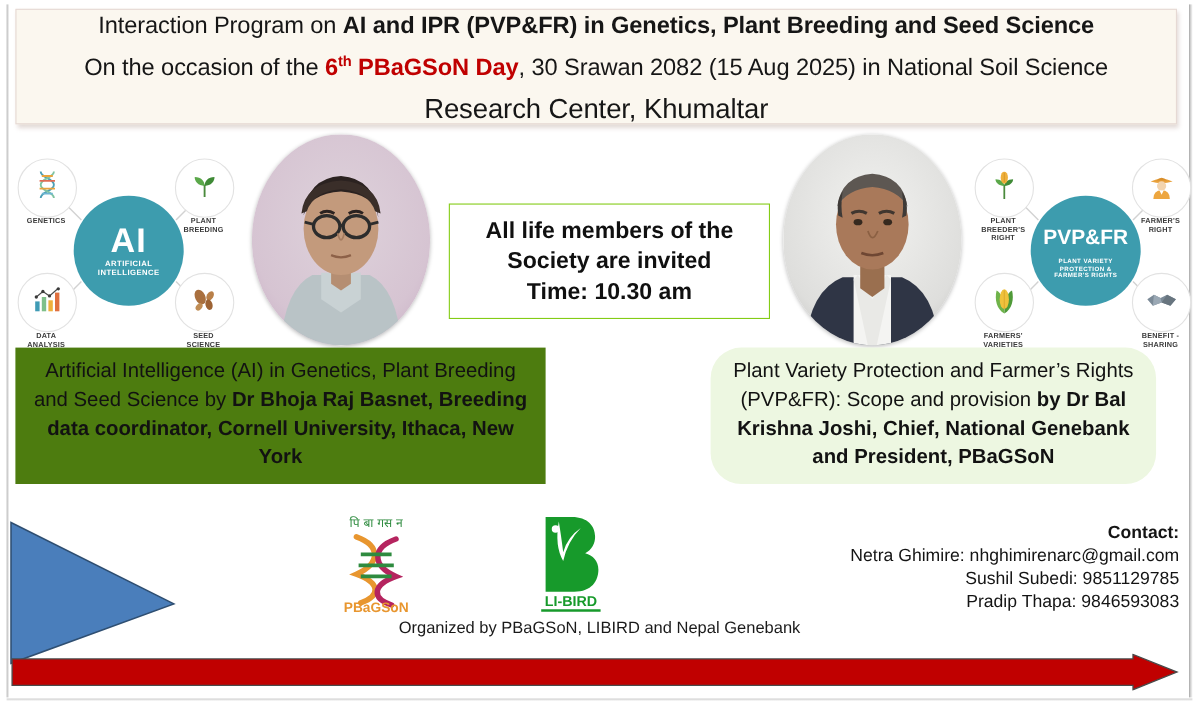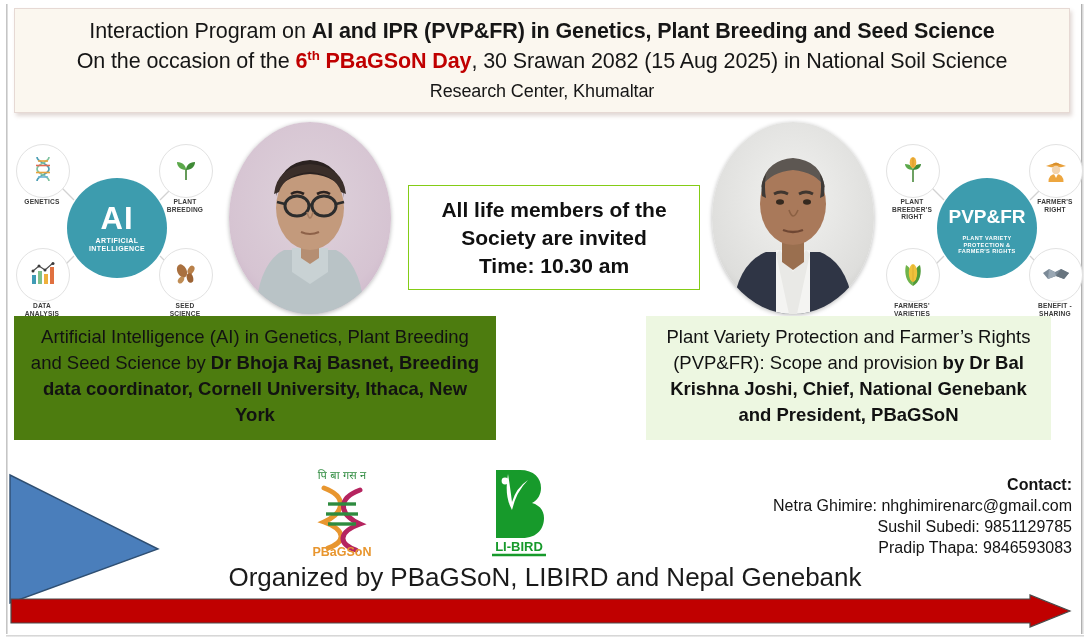--- a/index.html
+++ b/index.html
@@ -20,26 +20,27 @@
   
   #title-band{
     position:absolute;left:14px;top:8px;width:1056px;height:105px;
     background:#fbf7ef;
     border:1px solid #e6d9d4;
     box-shadow:2px 3px 4px rgba(190,170,165,.45);
     box-sizing:border-box;
     display:flex;flex-direction:column;align-items:center;justify-content:center;
     text-align:center;
     padding:2px 4px;
+    gap:8px;
   }
   .title-line{
     font-size:21.5px;line-height:30px;color:#161616;
     letter-spacing:-.1px;white-space:nowrap;
   }
-  .title-line.l3{font-size:18px;}
+  .title-line.l3{font-size:25px;}
   .b{font-weight:bold;}
   .red{color:#c00000;font-weight:bold;}
   sup{font-size:.62em;vertical-align:super;line-height:0;}
 
   
   .infog{position:absolute;top:128px;width:222px;height:180px;}
   #infographic-left{left:6px;}
   #infographic-right{left:876px;}
   .ig-center{
     position:absolute;left:61px;top:50px;width:100px;height:100px;border-radius:50%;
@@ -85,21 +86,21 @@
     display:flex;flex-direction:column;align-items:center;justify-content:center;
   }
   #invite-box div{font-weight:bold;font-size:21px;line-height:28px;color:#101010;text-align:center;}
 
   
   .caption{
     position:absolute;top:316px;box-sizing:border-box;
     padding:8px 10px 9px;text-align:center;
   }
   #caption-left{left:14px;width:482px;height:124px;background:#4d7c0f;}
-  #caption-right{left:646px;width:405px;height:124px;background:#edf7e1;}
+  #caption-right{left:646px;width:405px;height:124px;background:#edf7e1;border-radius:28px;}
   .caption p{margin:0;font-size:18.5px;line-height:26px;color:#121212;}
 
   
   #blue-triangle{position:absolute;left:8px;top:473px;width:152px;height:132px;}
   #blue-triangle svg{display:block;}
 
   
   .logo{position:absolute;text-align:center;}
   #logo-pbagson{left:288px;top:466px;width:108px;height:92px;}
   #logo-libird{left:482px;top:466px;width:74px;height:92px;}
@@ -109,21 +110,21 @@
   
   #contact{
     position:absolute;right:18px;top:474px;width:330px;text-align:right;
   }
   #contact .c-head{font-weight:bold;font-size:16px;line-height:21px;color:#141414;}
   #contact .c-line{font-size:16px;line-height:21px;color:#141414;}
 
   
   #organized-by{
     position:absolute;left:0;top:562px;width:1090px;text-align:center;
-    font-size:26px;color:#1a1a1a;
+    font-size:15px;color:#1a1a1a;
   }
 
   
   #red-arrow{position:absolute;left:10px;bottom:12px;width:1062px;height:34px;}
   #red-arrow svg{display:block;}
 </style>
 </head>
 <body>
 
 <div id="poster">

